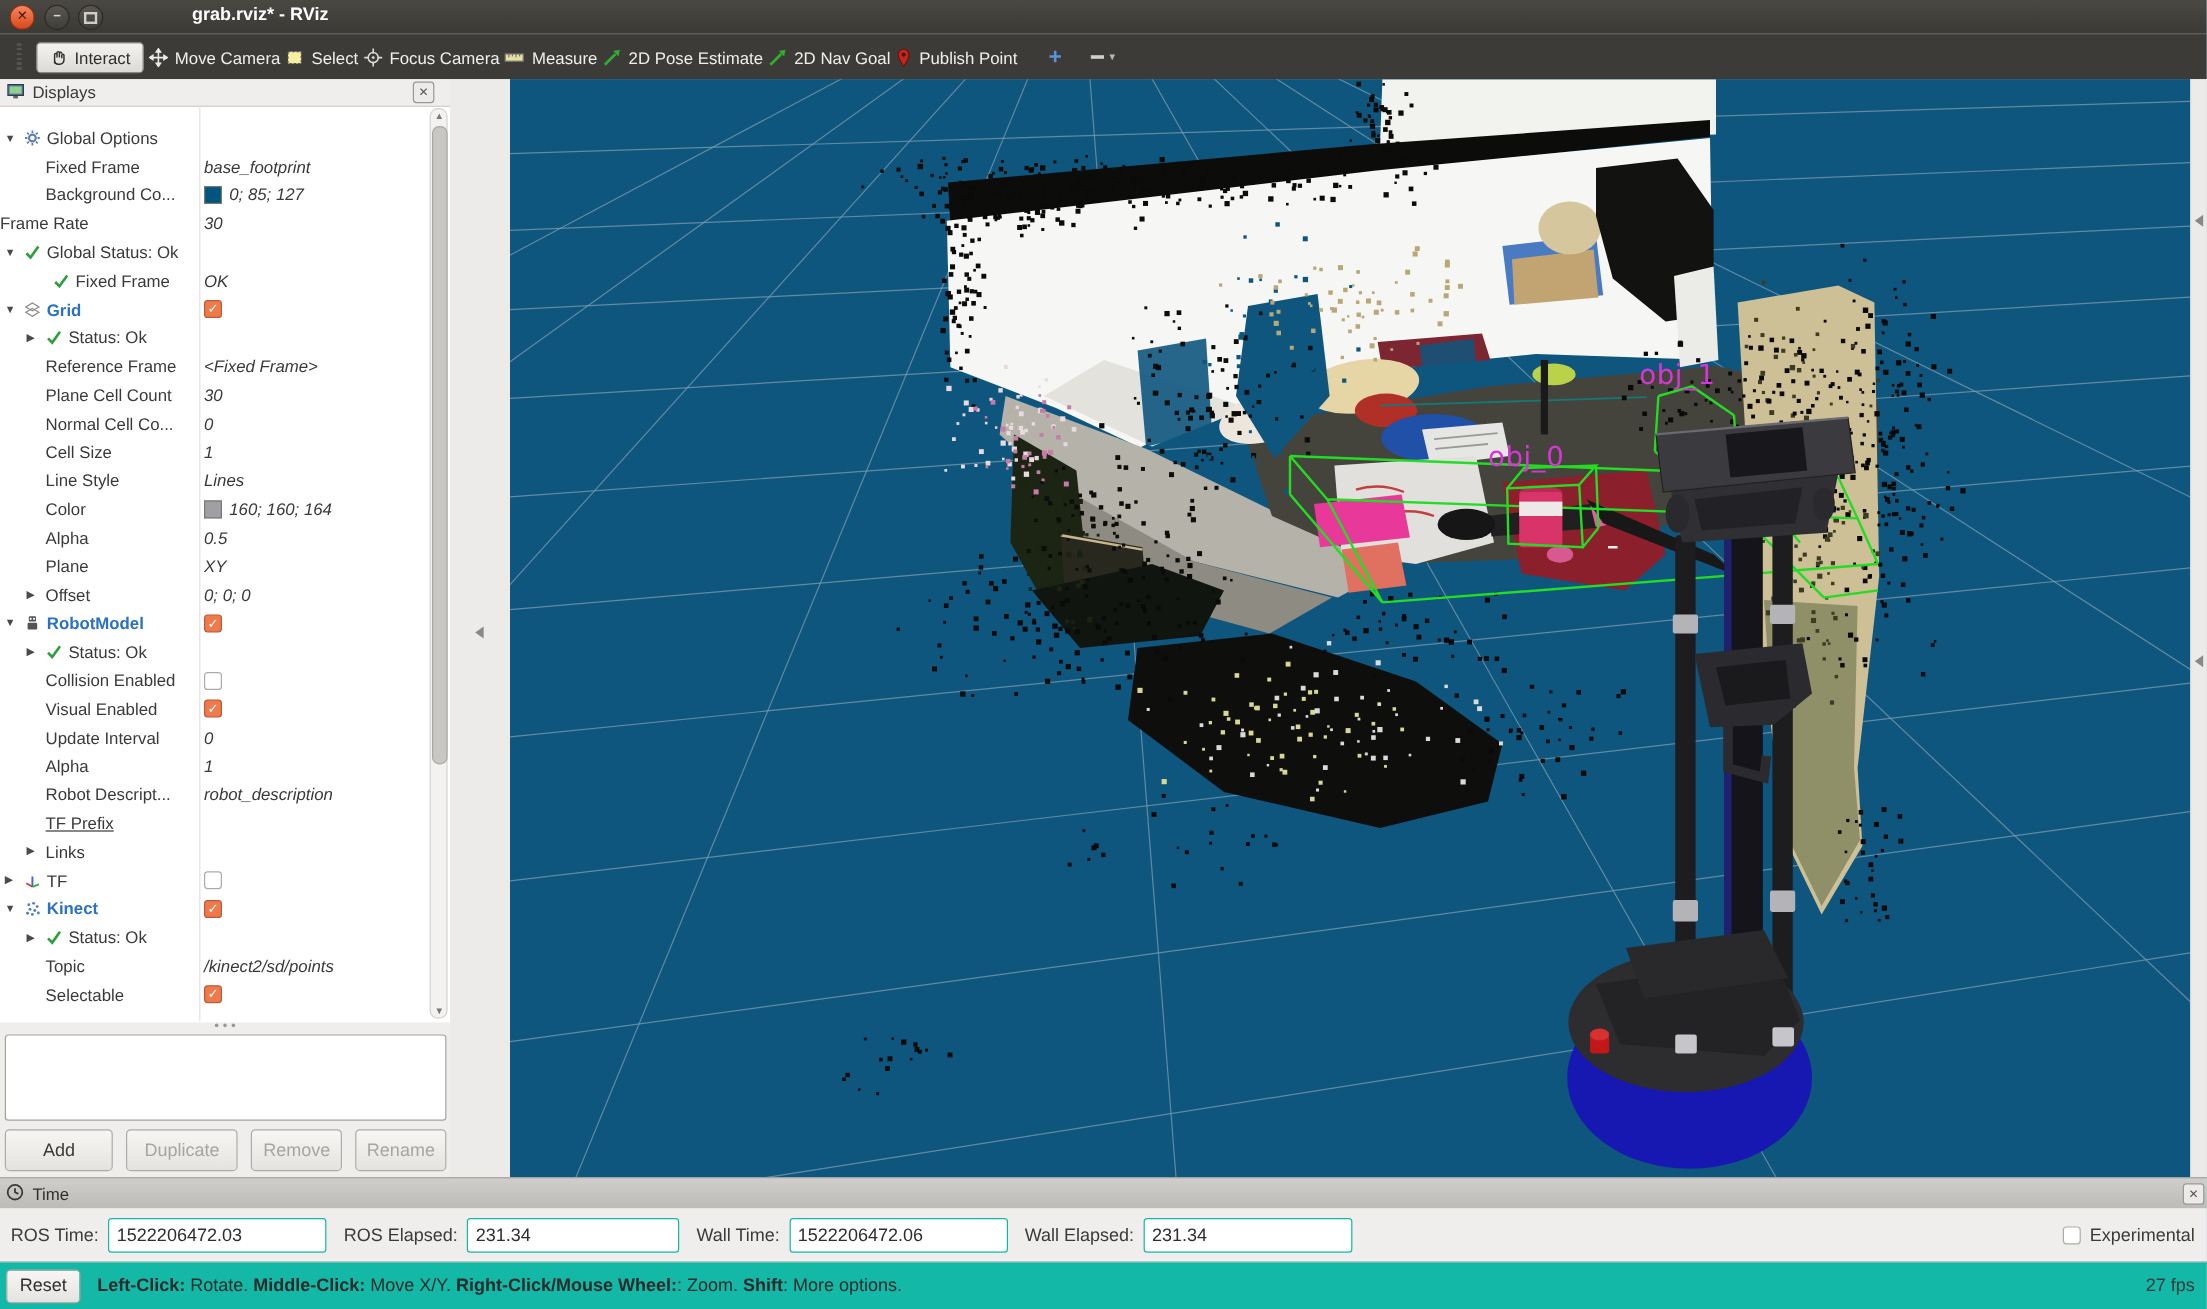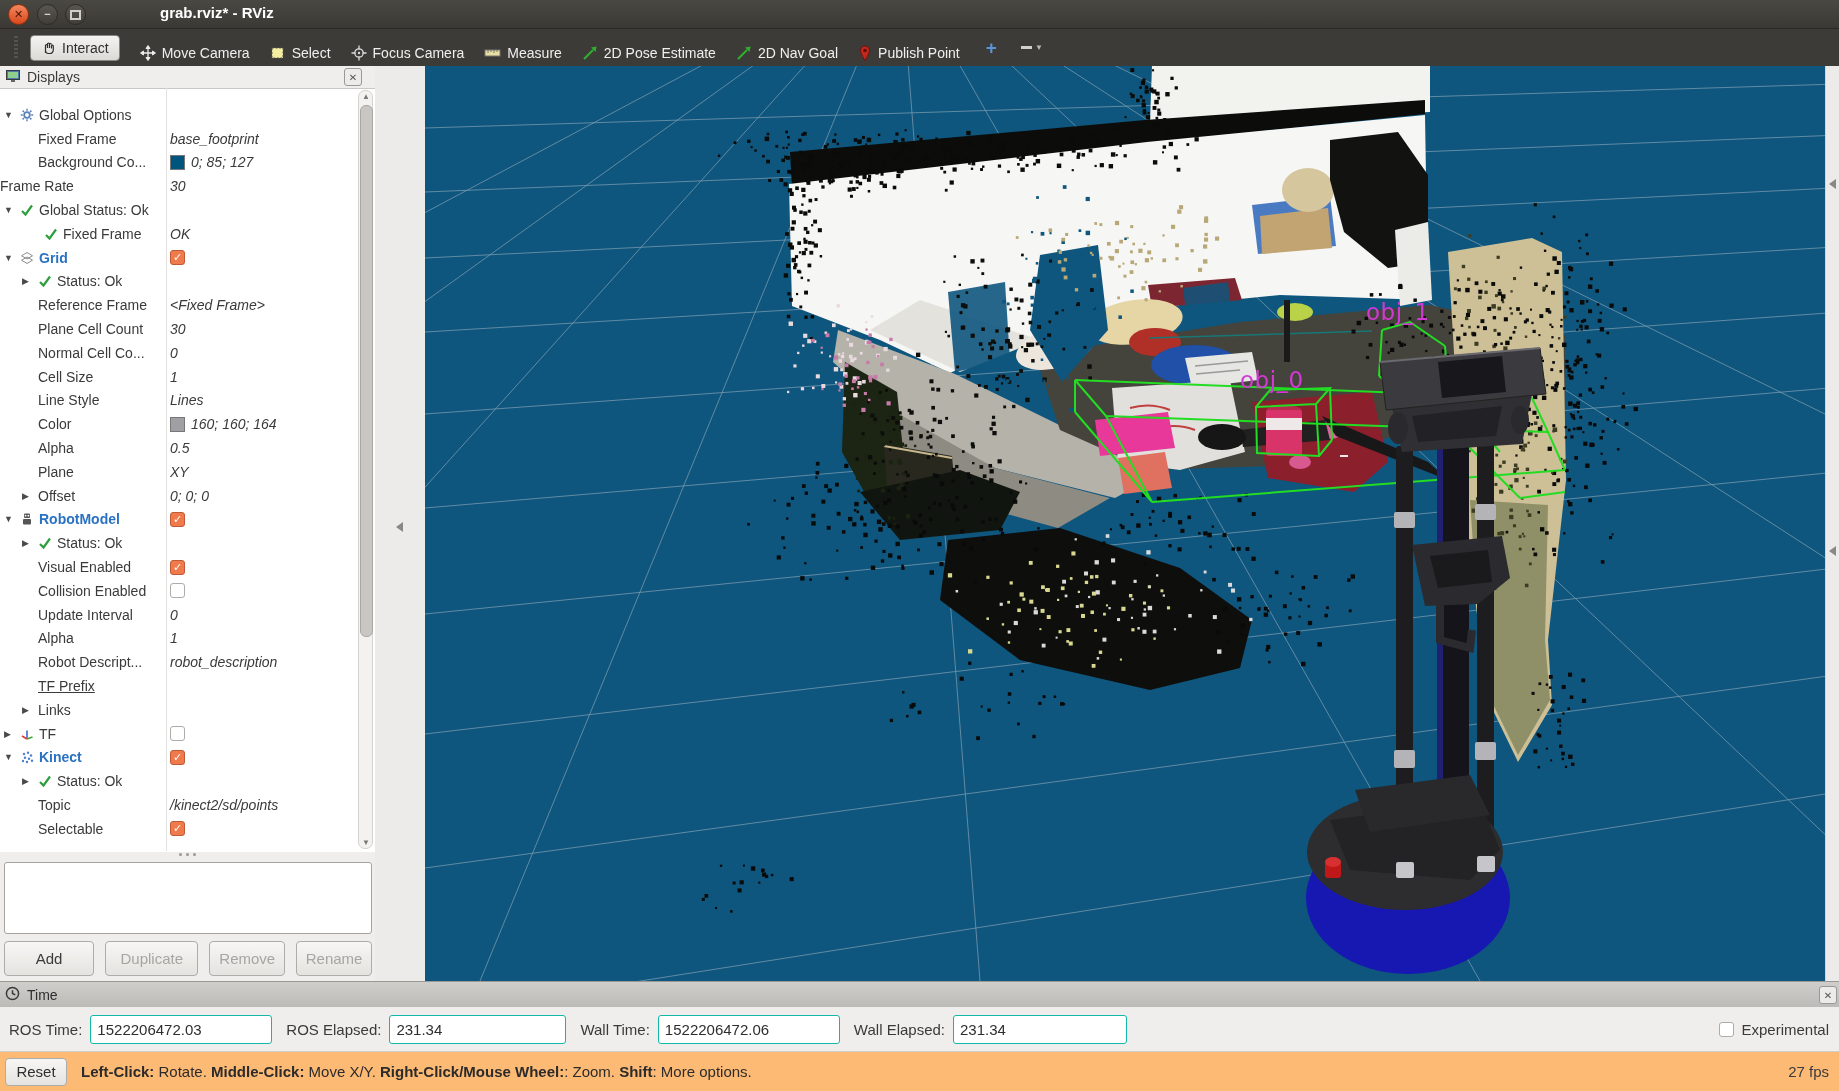--- a/index.html
+++ b/index.html
@@ -89,21 +89,21 @@
     border-top:1px solid #9a9995;display:flex;align-items:center;gap:7px;
     padding-left:5px;box-sizing:border-box;font-size:14px;color:#2e2e2e;}
   #time-fields{left:0;top:1007px;width:1839px;height:44px;background:#EFEEEC;
     display:flex;align-items:center;padding-left:9px;box-sizing:border-box;font-size:15px;color:#3a3a3a;}
   .tfield{display:flex;align-items:center;gap:8px;margin-right:14px;}
   .tfield input{height:27px;border:1px solid #14b8a6;border-radius:3px;font-size:15px;
     font-family:"Liberation Sans",sans-serif;color:#2e2e2e;padding:0 6px;background:#fff;}
   #experimental{margin-left:auto;margin-right:10px;display:flex;align-items:center;gap:7px;}
 
   
-  #statusbar{left:0;top:1051px;width:1839px;height:40px;background:#fdba74;
+  #statusbar{left:0;top:1051px;width:1839px;height:40px;background:#14b8a6;
     border-top:1px solid #cfcecb;display:flex;align-items:center;
     padding-left:5px;box-sizing:border-box;font-size:15px;color:#2b2b2b;}
   #reset-button{width:60px;height:26px;border:1px solid #aeaca8;border-radius:4px;
     background:linear-gradient(#f7f6f4,#e5e3e0);display:flex;align-items:center;
     justify-content:center;font-size:15px;color:#2e2e2e;margin-right:14px;}
   #fps{margin-left:auto;margin-right:10px;font-size:15px;color:#3a3a3a;}
 </style>
 </head>
 <body>
 
@@ -115,21 +115,21 @@
       <span>−</span>
     </div>
   <div class="winbtn" id="btn-max">
       <span class="sq"></span>
     </div>
   <span class="abs" id="window-title">grab.rviz* - RViz</span>
 </div>
 
 <div class="abs" id="toolbar">
   <div id="toolbar-grip"></div>
-  <div style="display:flex;align-items:flex-end;gap:20px" id="toolbar-tools">
+  <div style="display:flex;align-items:center;gap:4px" id="toolbar-tools">
       <div class="tool active">
         <span class="ticon">
           <svg width="15" height="15" viewBox="0 0 15 15">
             <g fill="none" stroke="#2e2e2e" stroke-width="1.2">
               <path d="M4.5 13 V5.5 a1 1 0 0 1 2 0 M6.5 8 V4 a1 1 0 0 1 2 0 M8.5 8 V4.5 a1 1 0 0 1 2 0 M10.5 8.5 V6 a.9 .9 0 0 1 1.8 0 V10 a3.5 3.5 0 0 1 -3.5 3.5 H7.5 a3 3 0 0 1 -3 -2.5"></path>
             </g>
           </svg>
         </span>
         <span>Interact</span>
       </div>
@@ -413,32 +413,32 @@
             <span class="ricon">
               <svg width="14" height="14" viewBox="0 0 14 14">
                 <path d="M2 8 L5.5 11.5 L12 2.5" stroke="#2E9E3E" stroke-width="2.2" fill="none"></path>
               </svg>
             </span>
             <span class="lbl">Status: Ok</span>
           </div>
         </div>
         <div class="trow">
           <div class="lcell" style="padding-left: 38px;">
+            <span class="lbl">Collision Enabled</span>
+          </div>
+          <div class="vcell">
+            <span class="cb off"></span>
+          </div>
+        </div>
+        <div class="trow">
+          <div class="lcell" style="padding-left: 38px;">
             <span class="lbl">Visual Enabled</span>
           </div>
           <div class="vcell">
             <span class="cb on"></span>
-          </div>
-        </div>
-        <div class="trow">
-          <div class="lcell" style="padding-left: 38px;">
-            <span class="lbl">Collision Enabled</span>
-          </div>
-          <div class="vcell">
-            <span class="cb off"></span>
           </div>
         </div>
         <div class="trow">
           <div class="lcell" style="padding-left: 38px;">
             <span class="lbl">Update Interval</span>
           </div>
           <div class="vcell">
             <span>0</span>
           </div>
         </div>

